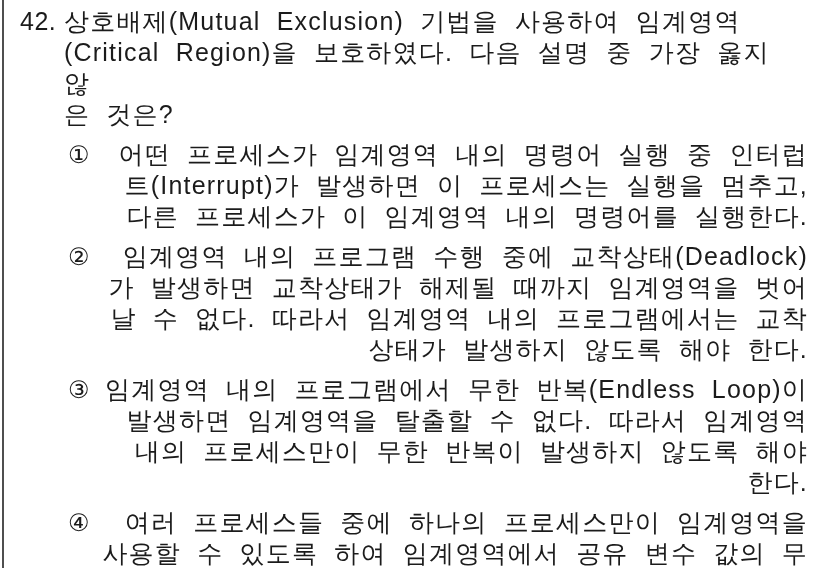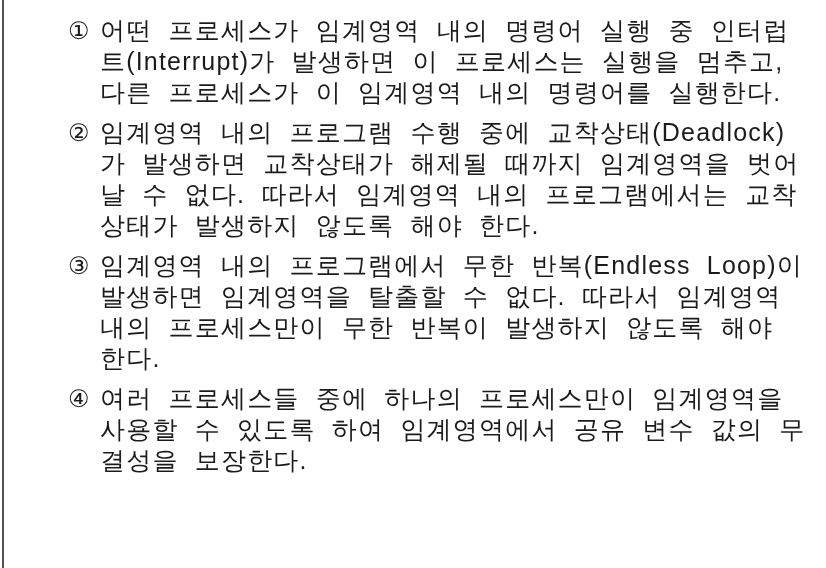--- a/index.html
+++ b/index.html
@@ -61,29 +61,36 @@
     font-size: 24px;
     line-height: 31px;
   }
   .choice-text {
     flex: 1;
     white-space: pre-line;
     font-size: 25px;
     line-height: 31px;
     letter-spacing: 1.2px;
     word-spacing: 8px;
+    text-align: right;
   }
 </style>
 </head>
 <body>
 
 <div class="left-rule"></div>
 
 <div class="content">
 
+  <div class="question-row">
+    <div class="q-number">42.</div>
+    <div class="q-text">상호배제(Mutual Exclusion) 기법을 사용하여 임계영역
+(Critical Region)을 보호하였다. 다음 설명 중 가장 옳지 않
+은 것은?</div>
+  </div>
 
   <div class="choice-row">
     <div class="choice-marker">①</div>
     <div class="choice-text">어떤 프로세스가 임계영역 내의 명령어 실행 중 인터럽
 트(Interrupt)가 발생하면 이 프로세스는 실행을 멈추고,
 다른 프로세스가 이 임계영역 내의 명령어를 실행한다.</div>
   </div>
 
   <div class="choice-row">
     <div class="choice-marker">②</div>

